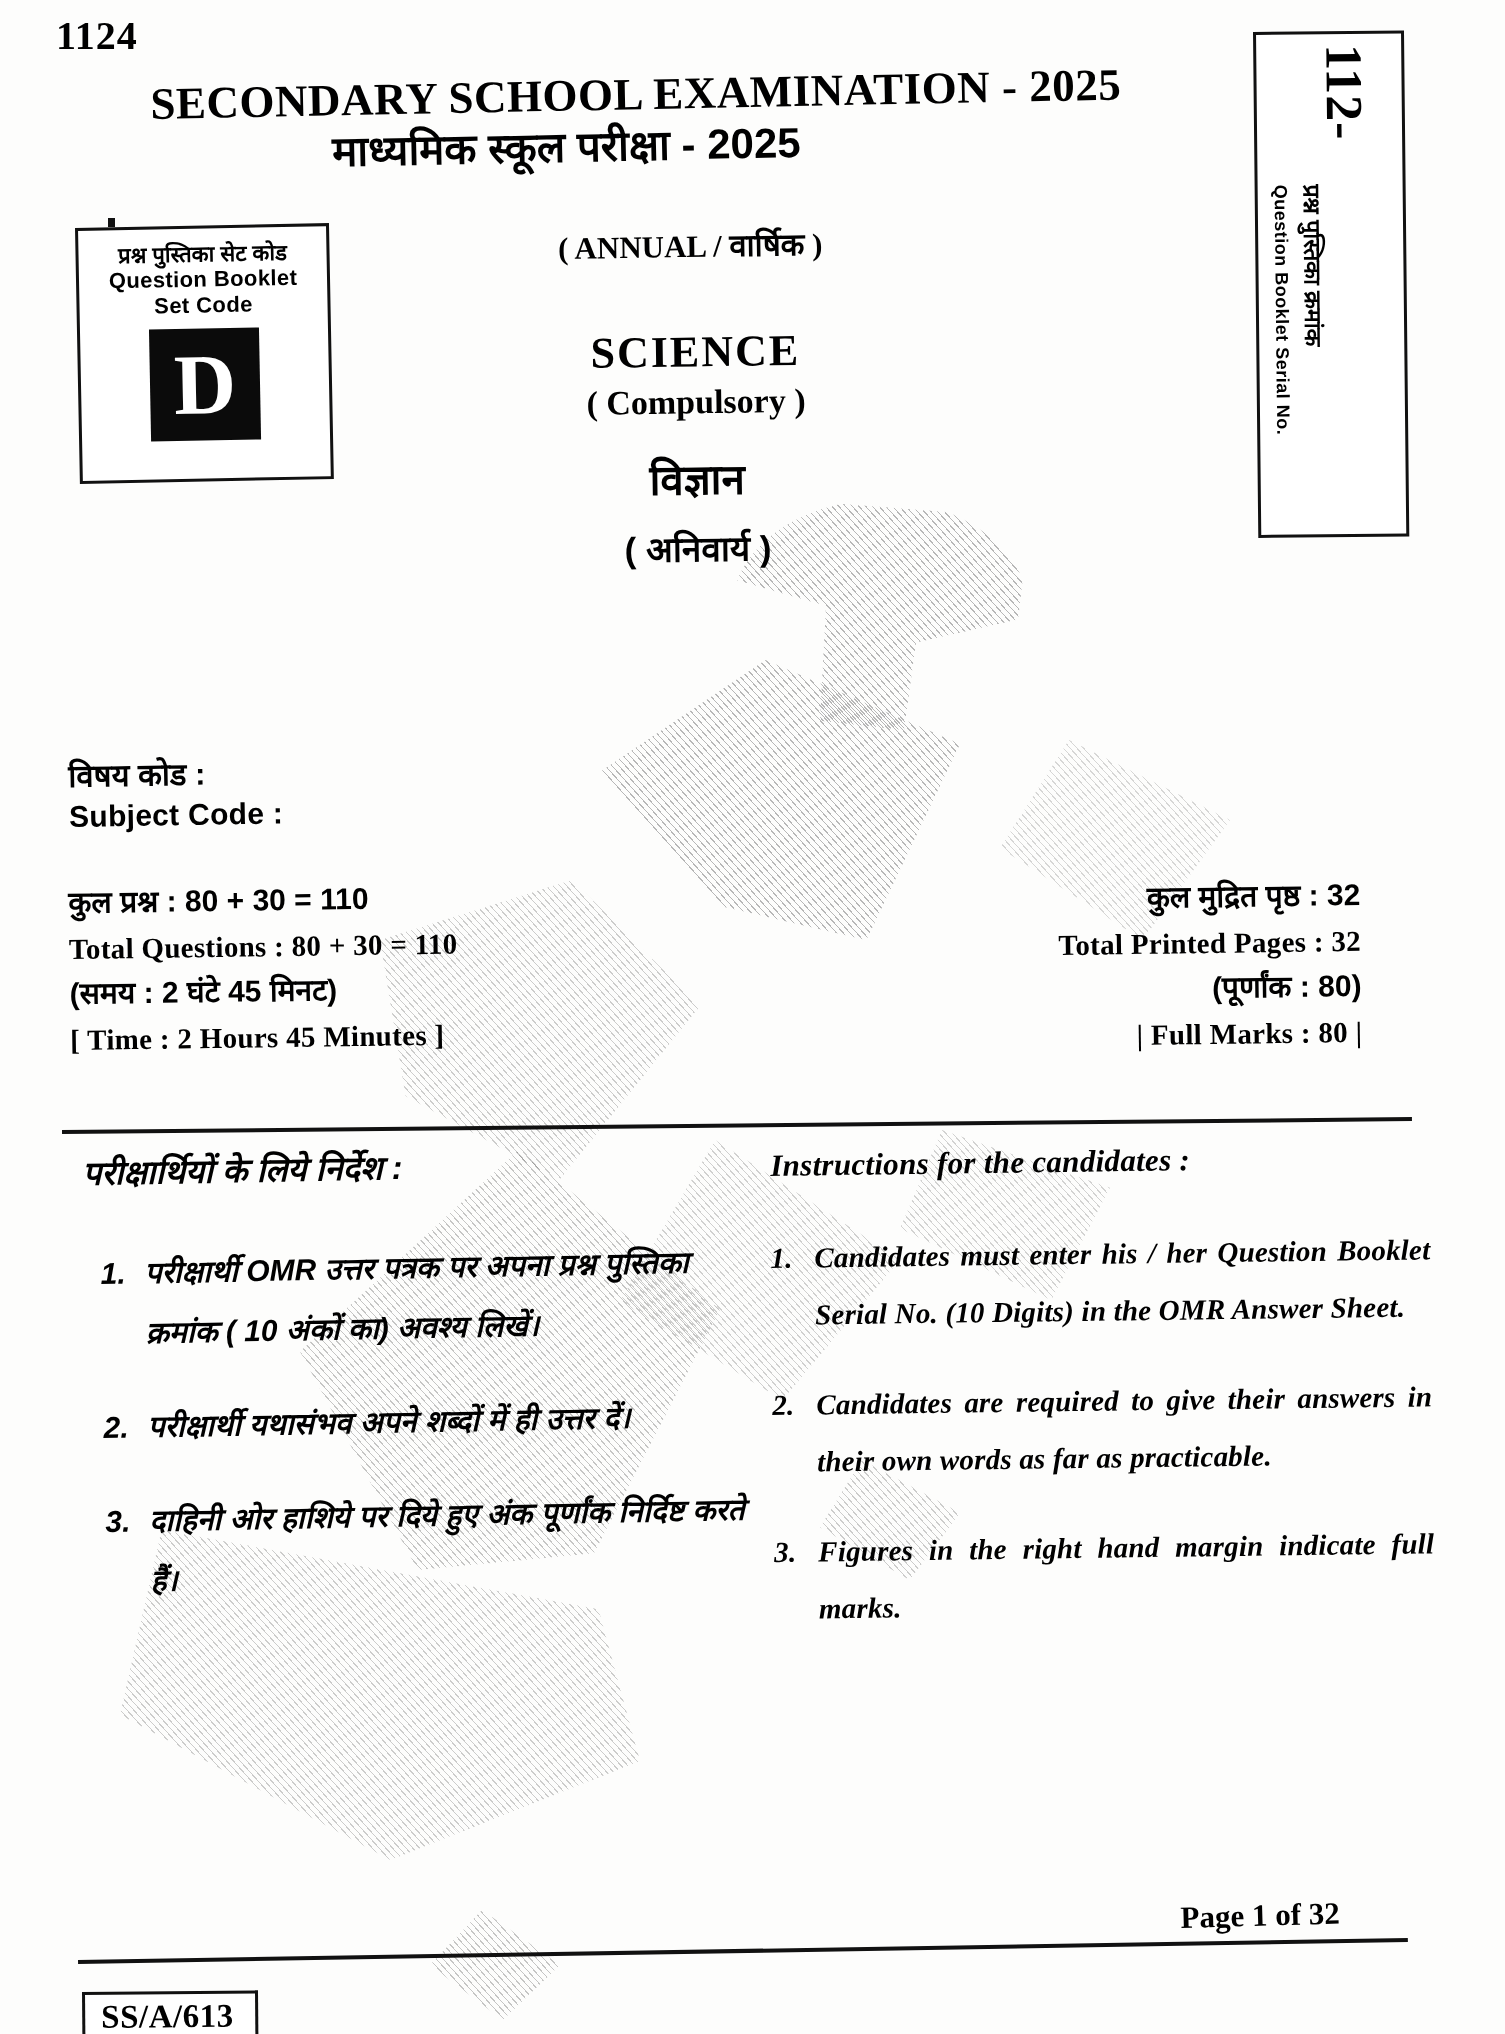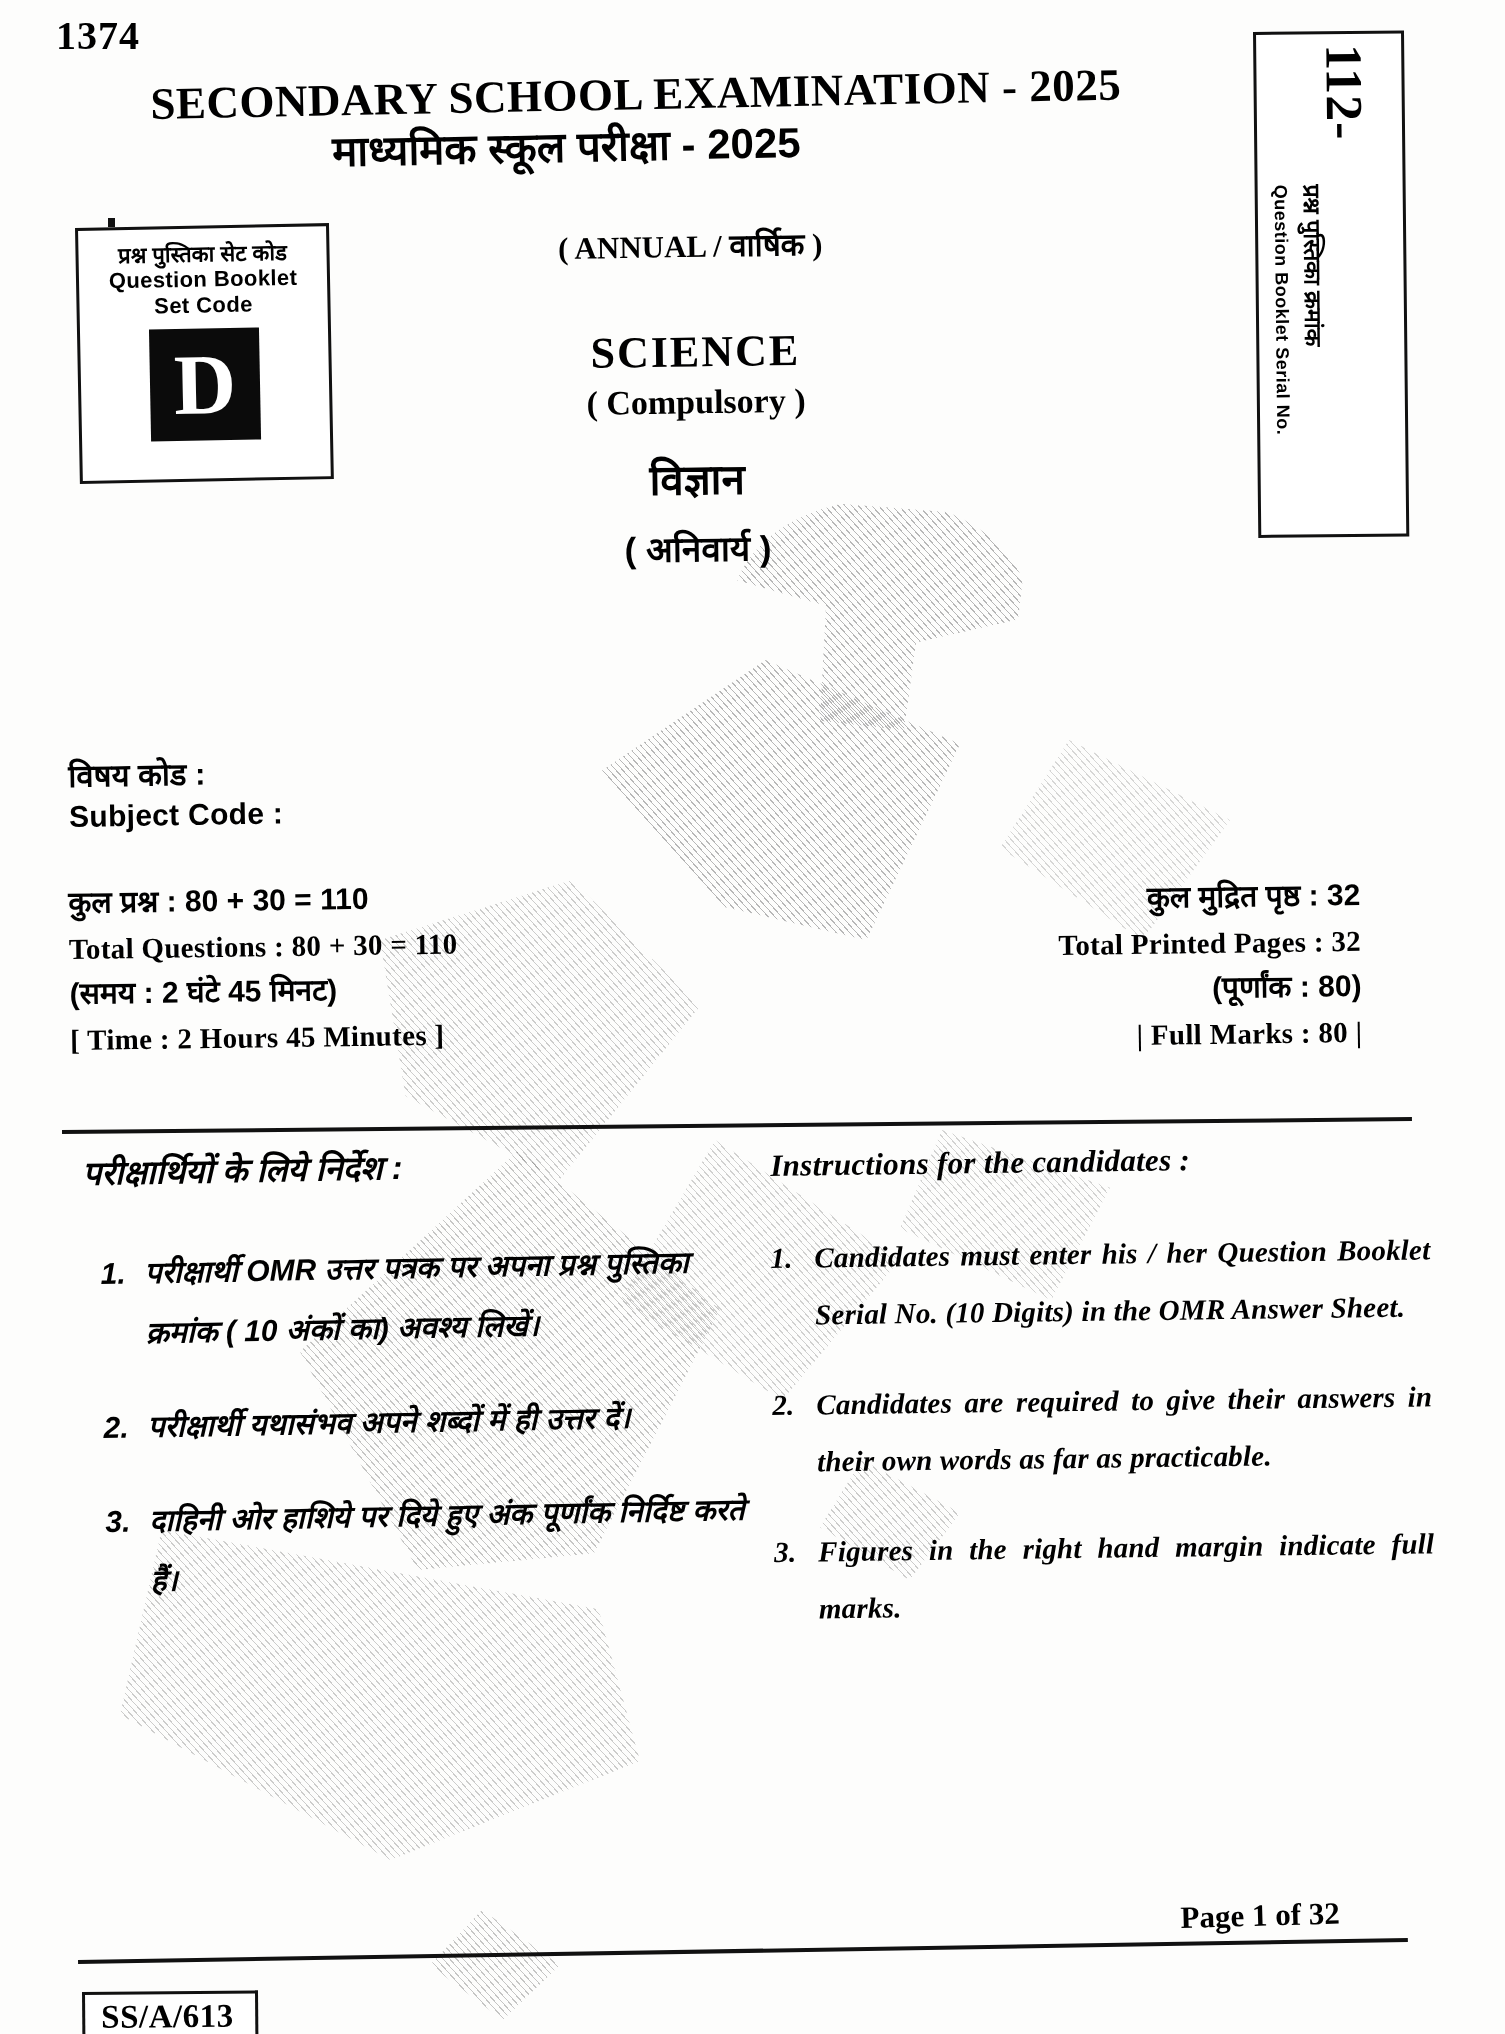--- a/index.html
+++ b/index.html
@@ -402,21 +402,21 @@
     width: 140px; height: 120px;
     opacity: 0.35;
     clip-path: polygon(30% 0%, 100% 44%, 64% 100%, 0% 56%);
   }
 </style>
 </head>
 <body>
 
 <div id="page">
 
-  <div class="abs" id="page-number">1374</div>
+  <div class="abs" id="page-number">1124</div>
 
   <div class="abs" id="heading-block">
     <div id="exam-title-en">SECONDARY SCHOOL EXAMINATION - 2025</div>
     <div id="exam-title-hi">माध्यमिक स्कूल परीक्षा - 2025</div>
   </div>
 
   <div class="abs" id="annual-line">( ANNUAL / वार्षिक )</div>
 
   <div class="abs" id="set-code-tick"></div>
   <div class="abs" id="set-code-box">

